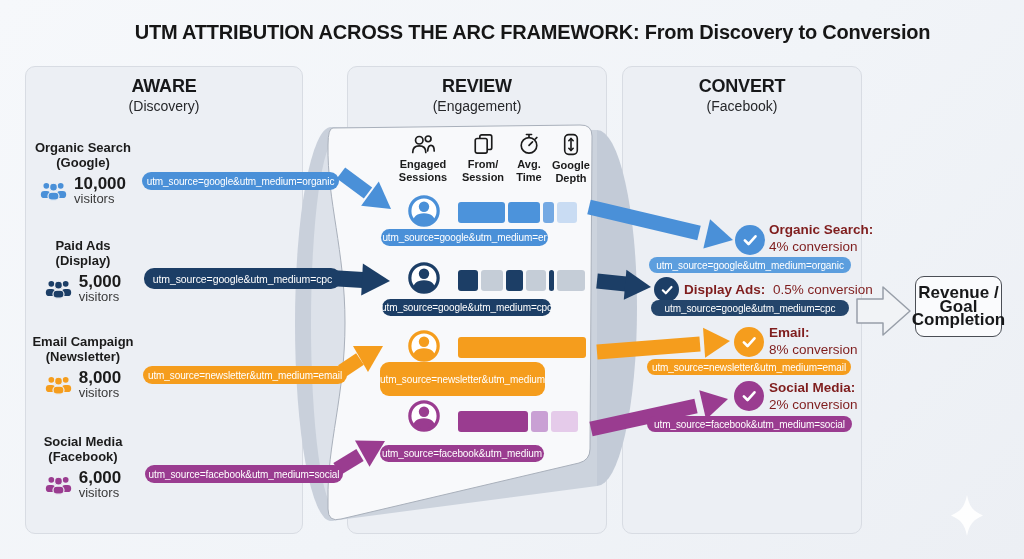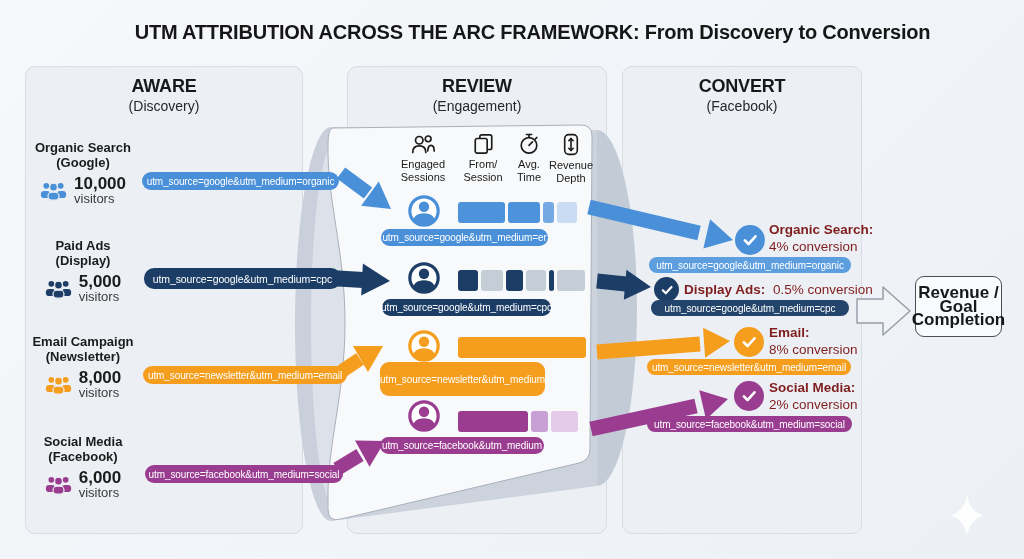--- a/index.html
+++ b/index.html
@@ -50,21 +50,21 @@
   #lp4{left:145px;top:465px;width:198px;height:18px;}
   #fp1{left:381px;top:229px;width:167px;height:17px;}
   #fp2{left:382px;top:299px;width:169px;height:17px;}
   #fp3{left:380px;top:362px;width:165px;height:34px;}
   #fp4{left:380px;top:437px;width:164px;height:17px;}
   #cp1{left:649px;top:257px;width:202px;height:16px;}
   #cp2{left:651px;top:300px;width:198px;height:16px;}
   #cp3{left:647px;top:359px;width:204px;height:16px;}
   #cp4{left:647px;top:416px;width:205px;height:16px;}
 
-  .metric{position:absolute;text-align:center;color:#1B1B1B;z-index:4;}
+  .metric{position:absolute;text-align:center;color:#1B1B1B;z-index:4;font-weight:bold;}
   #met1{left:392px;top:133px;width:62px;}
   #met2{left:456px;top:133px;width:54px;}
   #met3{left:507px;top:133px;width:44px;}
   #met4{left:549px;top:133px;width:44px;}
   .m-label{font-size:11px;line-height:13px;margin-top:3px;}
   .metric svg{display:block;margin:0 auto;}
 
   .avatar{position:absolute;width:34px;height:34px;z-index:4;}
   #av1{left:407px;top:194px;} #av2{left:407px;top:261px;}
   #av3{left:407px;top:329px;} #av4{left:407px;top:399px;}
@@ -298,21 +298,21 @@
     </svg>
     <div class="m-label"><span>Avg.</span><br><span>Time</span></div>
   </div>
   <div class="metric" id="met4">
     <svg width="18" height="23" viewBox="0 0 20 25" fill="none" stroke="#1B1B1B" stroke-width="1.8" stroke-linecap="round" stroke-linejoin="round">
       <rect x="3" y="1.5" width="14" height="22" rx="4.5"></rect>
       <line x1="10" y1="6" x2="10" y2="19"></line>
       <path d="M7.6 8.3 L10 5.8 L12.4 8.3"></path>
         <path d="M7.6 16.7 L10 19.2 L12.4 16.7"></path>
     </svg>
-    <div class="m-label"><span>Revenue</span><br><span>Depth</span></div>
+    <div class="m-label"><span>Google</span><br><span>Depth</span></div>
   </div>
 
   <span class="avatar" id="av1" style="color: rgb(74, 144, 216);">
     <svg width="34" height="34" viewBox="0 0 36 36">
         <defs>
           <clipPath id="avc1">
             <circle cx="18" cy="18" r="15"></circle>
           </clipPath>
         </defs>
         <circle cx="18" cy="18" r="15" fill="#fff"></circle>
@@ -389,21 +389,21 @@
           <path d="M6 32 Q6 20.5 18 20.5 Q30 20.5 30 32 Z" fill="currentColor"></path>
         </g>
         <circle cx="18" cy="18" r="15" fill="none" stroke="currentColor" stroke-width="3.4"></circle>
       </svg>
   </span>
   <div class="bars" id="bars4">
       <span class="seg" style="width: 70px; background: rgb(154, 60, 144);"></span>
       <span class="seg" style="width: 17px; background: rgb(201, 160, 212);"></span>
       <span class="seg" style="width: 27px; background: rgb(229, 203, 234);"></span>
     </div>
-  <div class="pill" id="fp4" style="background: rgb(154, 60, 144);">utm_source=facebook&amp;utm_medium</div>
+  <div class="pill" id="fp4" style="background: rgb(154, 60, 144); margin-top: 8px;">utm_source=facebook&amp;utm_medium</div>
 
   <span class="conv-check" id="ck1" style="background: rgb(74, 144, 216);">
     <svg width="22" height="22" viewBox="0 0 30 30">
         <path d="M8 15.5 L13 20.5 L22.5 10" stroke="#fff" stroke-width="3.6" fill="none" stroke-linecap="round" stroke-linejoin="round"></path>
       </svg>
   </span>
   <div class="conv-text" id="ct1">
     <span class="t-label">Organic Search:</span>
     <span class="t-rate">4% conversion</span>
   </div>

